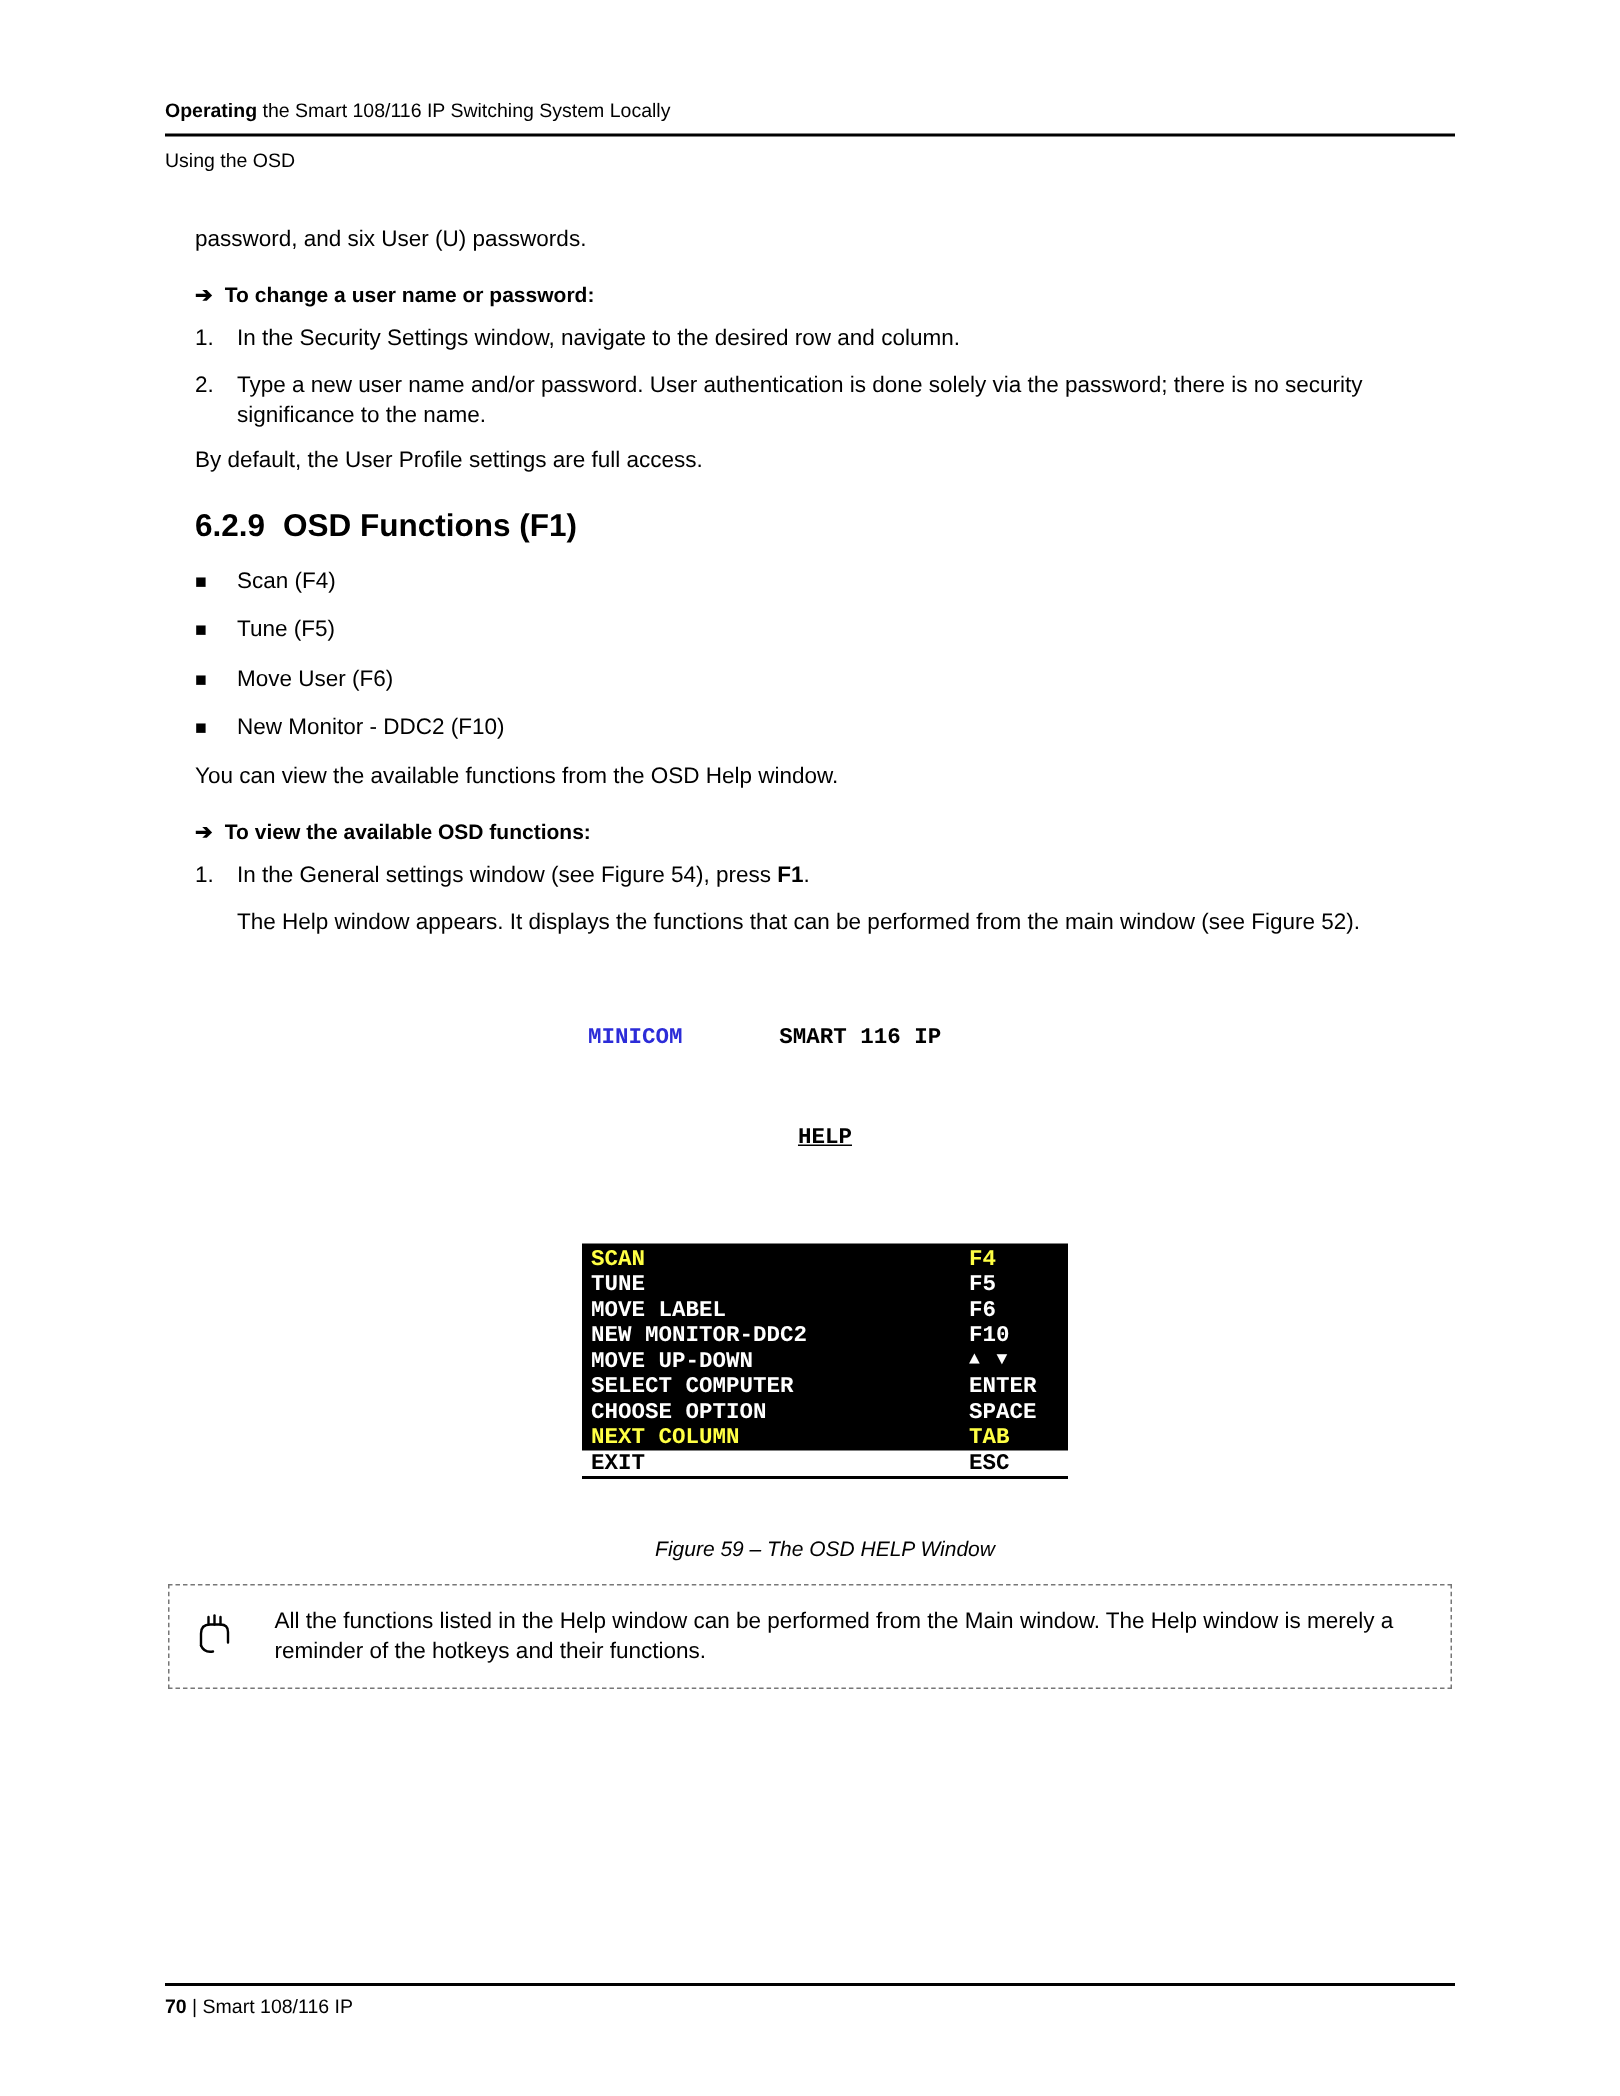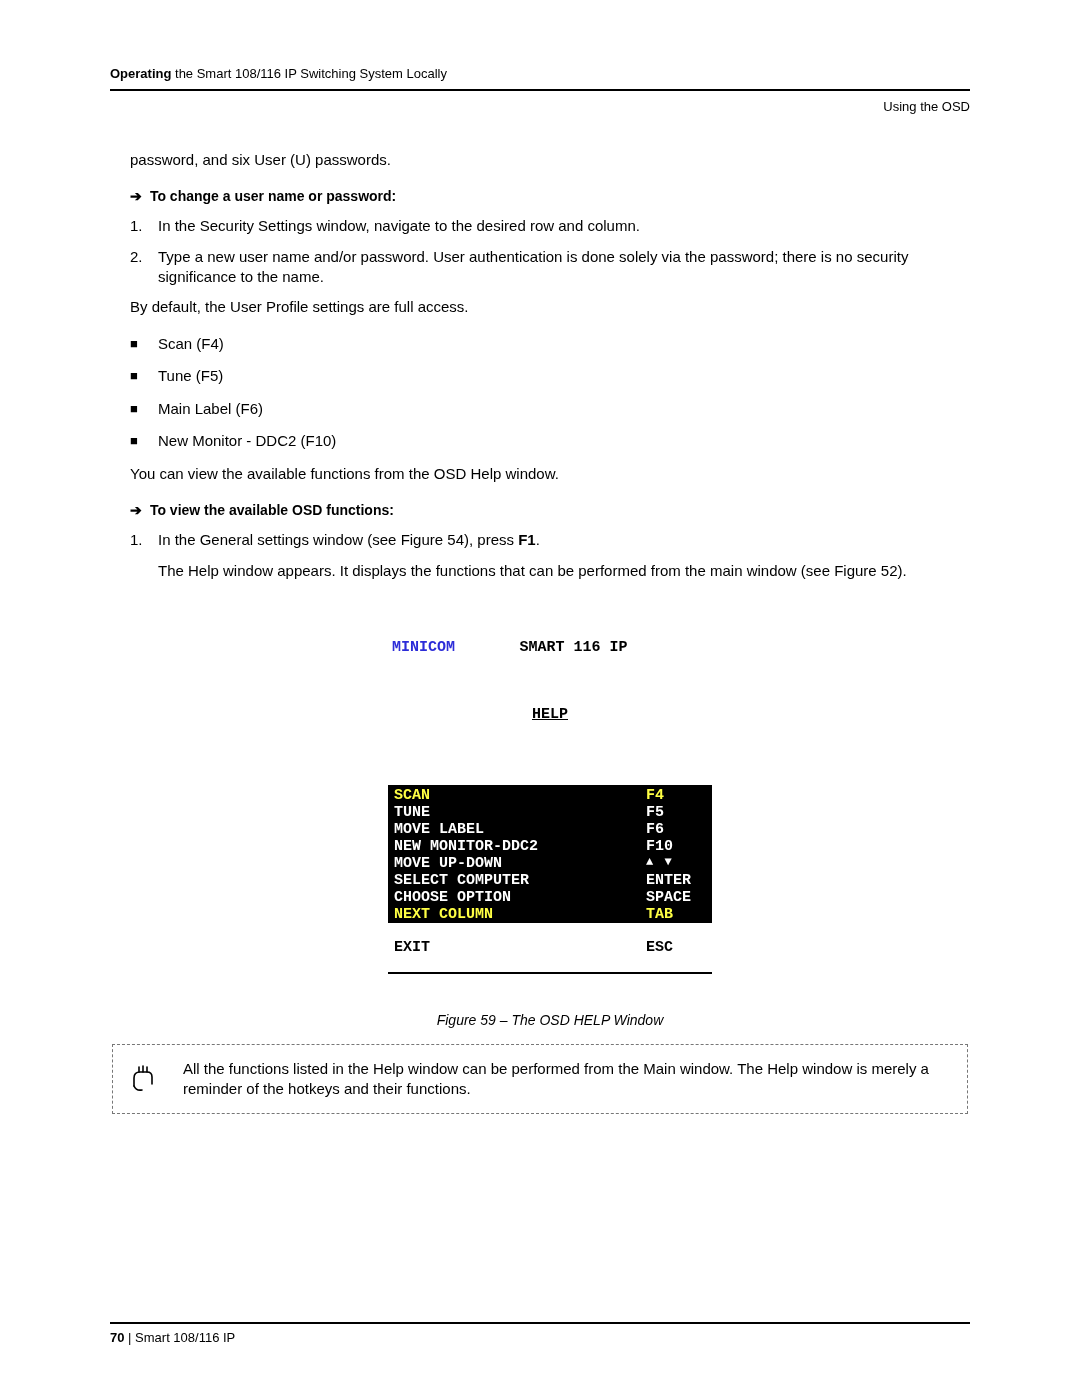--- a/index.html
+++ b/index.html
@@ -15,21 +15,20 @@
   }
   .header-line {
     font-size: 13px;
     padding-bottom: 6px;
   }
   .header-line b { font-weight: bold; }
   .hr { border: none; border-top: 2px solid #000; margin: 2px 0 8px 0; }
   .subheader {
     font-size: 13px;
     margin-bottom: 36px;
-    text-align: right;
   }
   .content { padding-left: 20px; }
   .para { margin-bottom: 18px; line-height: 1.35; }
   .inst-head {
     font-weight: bold;
     font-size: 14px;
     margin-bottom: 12px;
   }
   .arrow-icon {
     display: inline-block;
@@ -70,21 +69,21 @@
   .osd-top .brand { color: #2c2cd8; }
   .osd-top-row1 { display: flex; align-items: center; }
   .osd-top-row1 .brand { flex: 0 0 auto; padding-left: 4px;}
   .osd-top-row1 .ttl { flex: 1; text-align: center; padding-right: 20px;}
   .osd-top-row2 { text-align: center; margin-top: 16px; text-decoration: underline; }
   .osd-list { background: #000000; color: #fff; padding: 2px 6px; margin-top: 28px;}
   .osd-row { display: flex; }
   .osd-row .l { flex: 1; white-space: pre; }
   .osd-row .r { flex: 0 0 auto; white-space: pre; text-align: left; width: 60px;}
   .osd-row.highlight .l, .osd-row.highlight .r { color: #ffff44; }
-  .osd-row.exit { background: #fff; color: #000; margin: 0 -6px; padding: 16px 6px;}
+  .osd-row.exit { background: #fff; color: #000; margin: 0 -6px; padding: 0 6px;}
   .osd-arrows { font-size: 12px; letter-spacing: 2px;}
   .figcap { font-style: italic; font-size: 14px; text-align: center; margin-top: 8px; }
 
   
   .note {
     border: 1px dashed #777;
     padding: 14px 18px 14px 14px;
     display: flex;
     gap: 24px;
     margin: 16px 2px 0 2px;
@@ -128,34 +127,37 @@
       <span class="txt">In the Security Settings window, navigate to the desired row and column.</span>
     </li>
     <li>
       <span class="num">2.</span>
       <span class="txt">Type a new user name and/or password. User authentication is done solely via the password; there is no security significance to the name.</span>
     </li>
   </ol>
 
   <p class="para">By default, the User Profile settings are full access.</p>
 
+  <h2 class="section-h">
+    <span class="secnum">6.2.9</span><span>OSD Functions (F1)</span>
+  </h2>
 
 
   <ul class="ul">
     <li>
         <span class="bullet">■</span>
         <span class="txt">Scan (F4)</span>
       </li>
     <li>
         <span class="bullet">■</span>
         <span class="txt">Tune (F5)</span>
       </li>
     <li>
         <span class="bullet">■</span>
-        <span class="txt">Main Label (F6)</span>
+        <span class="txt">Move User (F6)</span>
       </li>
     <li>
         <span class="bullet">■</span>
         <span class="txt">New Monitor - DDC2 (F10)</span>
       </li>
   </ul>
 
   <p class="para">You can view the available functions from the OSD Help window.</p>
 
   <p class="inst-head">

